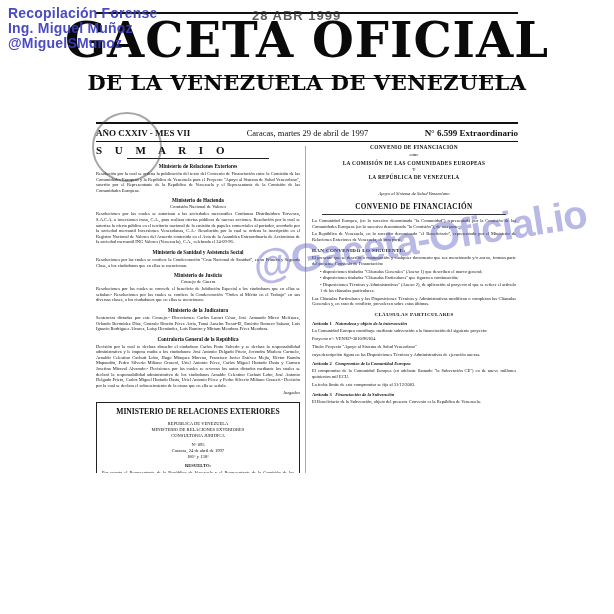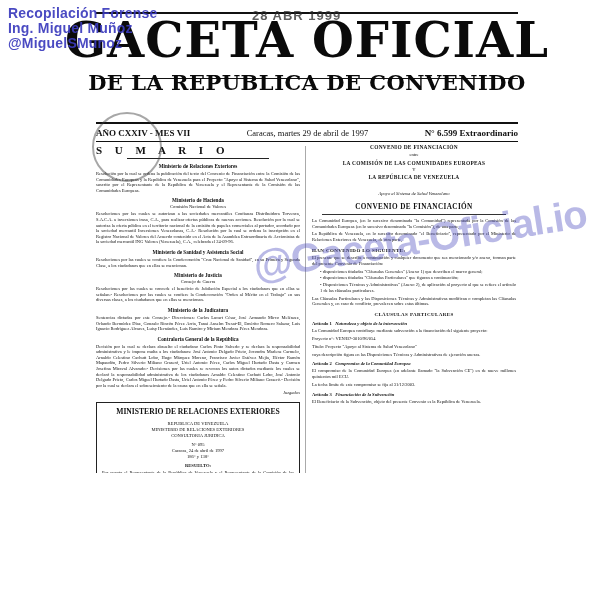--- a/index.html
+++ b/index.html
@@ -274,21 +274,21 @@
 <div id="page">
 
   <div class="rule thick" style="left:96px;right:96px;top:12px;"></div>
   <div class="rule" style="left:96px;right:96px;top:78px;"></div>
   <div class="rule thick" style="left:96px;right:96px;top:122px;"></div>
   <div class="rule" style="left:96px;right:96px;top:141px;"></div>
   <div class="col-divider"></div>
 
   <div class="masthead">
     <div class="title">GACETA OFICIAL</div>
-    <div class="subtitle">DE LA REPUBLICA DE CONVENIDO</div>
+    <div class="subtitle">DE LA VENEZUELA DE VENEZUELA</div>
   </div>
 
   <div class="date-stamp">28 ABR 1999</div>
   <div class="stamp"></div>
 
   <div class="issueline">
     <div>AÑO CXXIV - MES VII</div>
     <div class="center">Caracas, martes 29 de abril de 1997</div>
     <div>N° 6.599 Extraordinario</div>
   </div>

